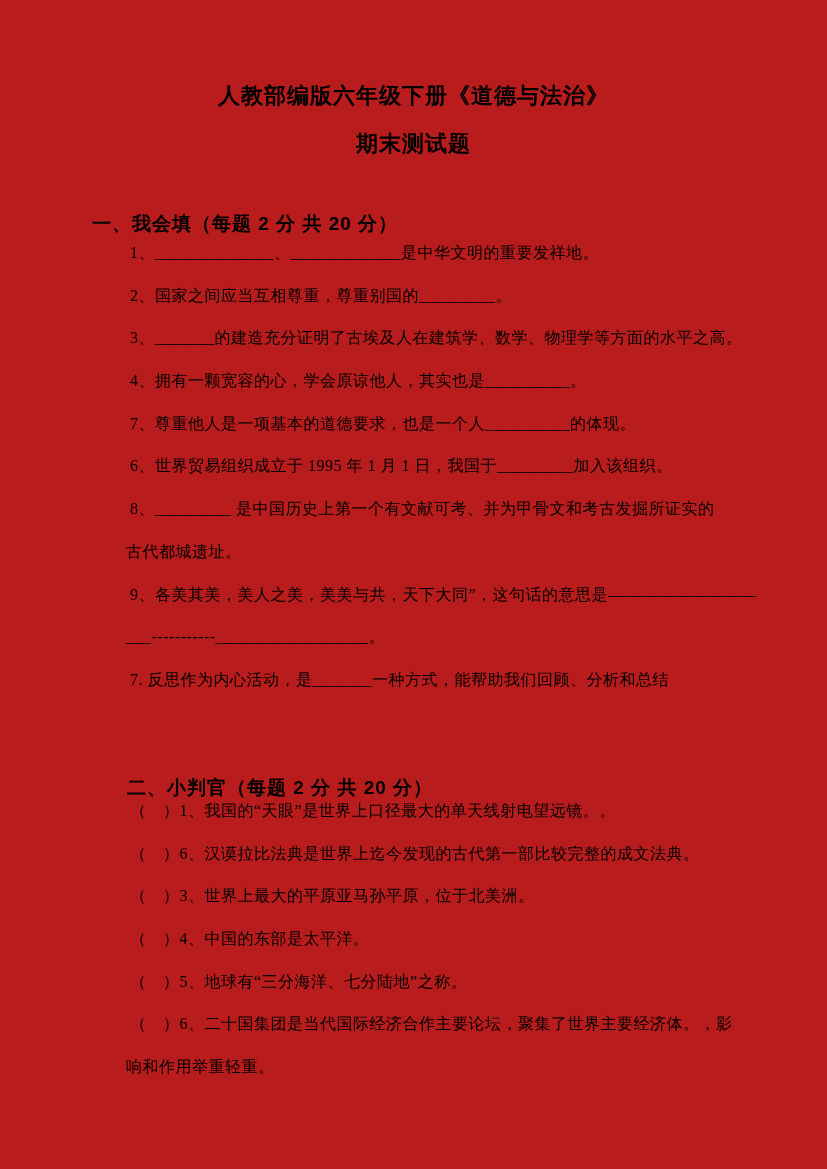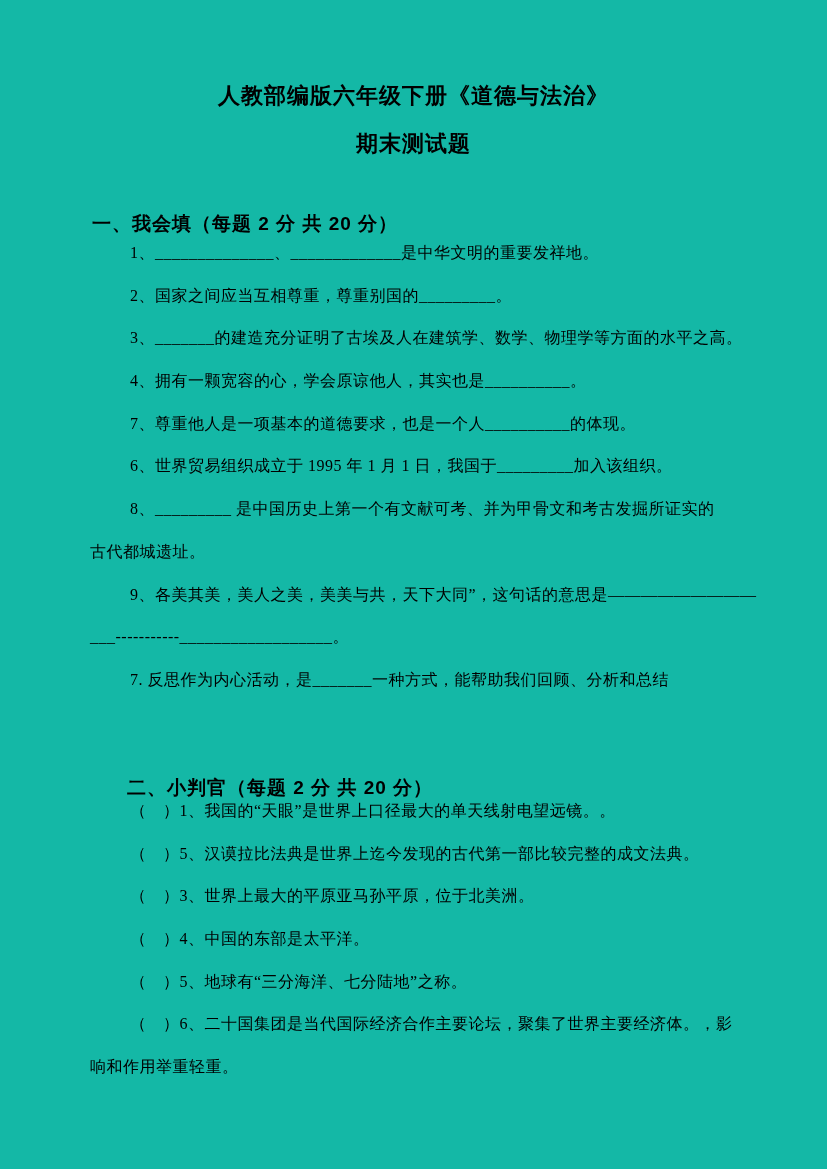--- a/index.html
+++ b/index.html
@@ -4,21 +4,21 @@
 <style>
   html, body {
     margin: 0;
     padding: 0;
     background: #ffffff;
   }
   .page {
     position: relative;
     width: 827px;
     height: 1169px;
-    background: #14b8a6;
+    background: #b91c1c;
     color: #000000;
     overflow: hidden;
     font-family: "Liberation Serif", "DejaVu Serif", serif;
   }
   .doc-header {
     position: absolute;
     top: 72px;
     left: 0;
     width: 100%;
     text-align: center;
@@ -47,21 +47,21 @@
   .s1-lines { top: 232px; }
   .s2-lines { top: 790px; }
   .line {
     line-height: 42.7px;
     height: 42.7px;
     font-size: 16px;
     white-space: nowrap;
     letter-spacing: 0.5px;
   }
   .indent { padding-left: 130px; }
-  .flush  { padding-left: 90px; }
+  .flush  { padding-left: 90px; margin-left: 36px; }
 </style>
 </head>
 <body>
 
 <div class="page">
 
   <div class="doc-header">
     <div>人教部编版六年级下册《道德与法治》</div>
     <div>期末测试题</div>
   </div>
@@ -79,21 +79,21 @@
     <div class="line flush">古代都城遗址。</div>
     <div class="line indent">9、各美其美，美人之美，美美与共，天下大同”，这句话的意思是—————————</div>
     <div class="line flush">___-----------__________________。</div>
     <div class="line indent">7. 反思作为内心活动，是_______一种方式，能帮助我们回顾、分析和总结</div>
   </div>
 
   <div class="section-heading s2-heading">二、小判官（每题 2 分  共 20 分）</div>
 
   <div class="lines s2-lines">
     <div class="line indent">（　）1、我国的“天眼”是世界上口径最大的单天线射电望远镜。。</div>
-    <div class="line indent">（　）5、汉谟拉比法典是世界上迄今发现的古代第一部比较完整的成文法典。</div>
+    <div class="line indent">（　）6、汉谟拉比法典是世界上迄今发现的古代第一部比较完整的成文法典。</div>
     <div class="line indent">（　）3、世界上最大的平原亚马孙平原，位于北美洲。</div>
     <div class="line indent">（　）4、中国的东部是太平洋。</div>
     <div class="line indent">（　）5、地球有“三分海洋、七分陆地”之称。</div>
     <div class="line indent">（　）6、二十国集团是当代国际经济合作主要论坛，聚集了世界主要经济体。，影</div>
     <div class="line flush">响和作用举重轻重。</div>
   </div>
 
 </div>
 
 </body></html>

